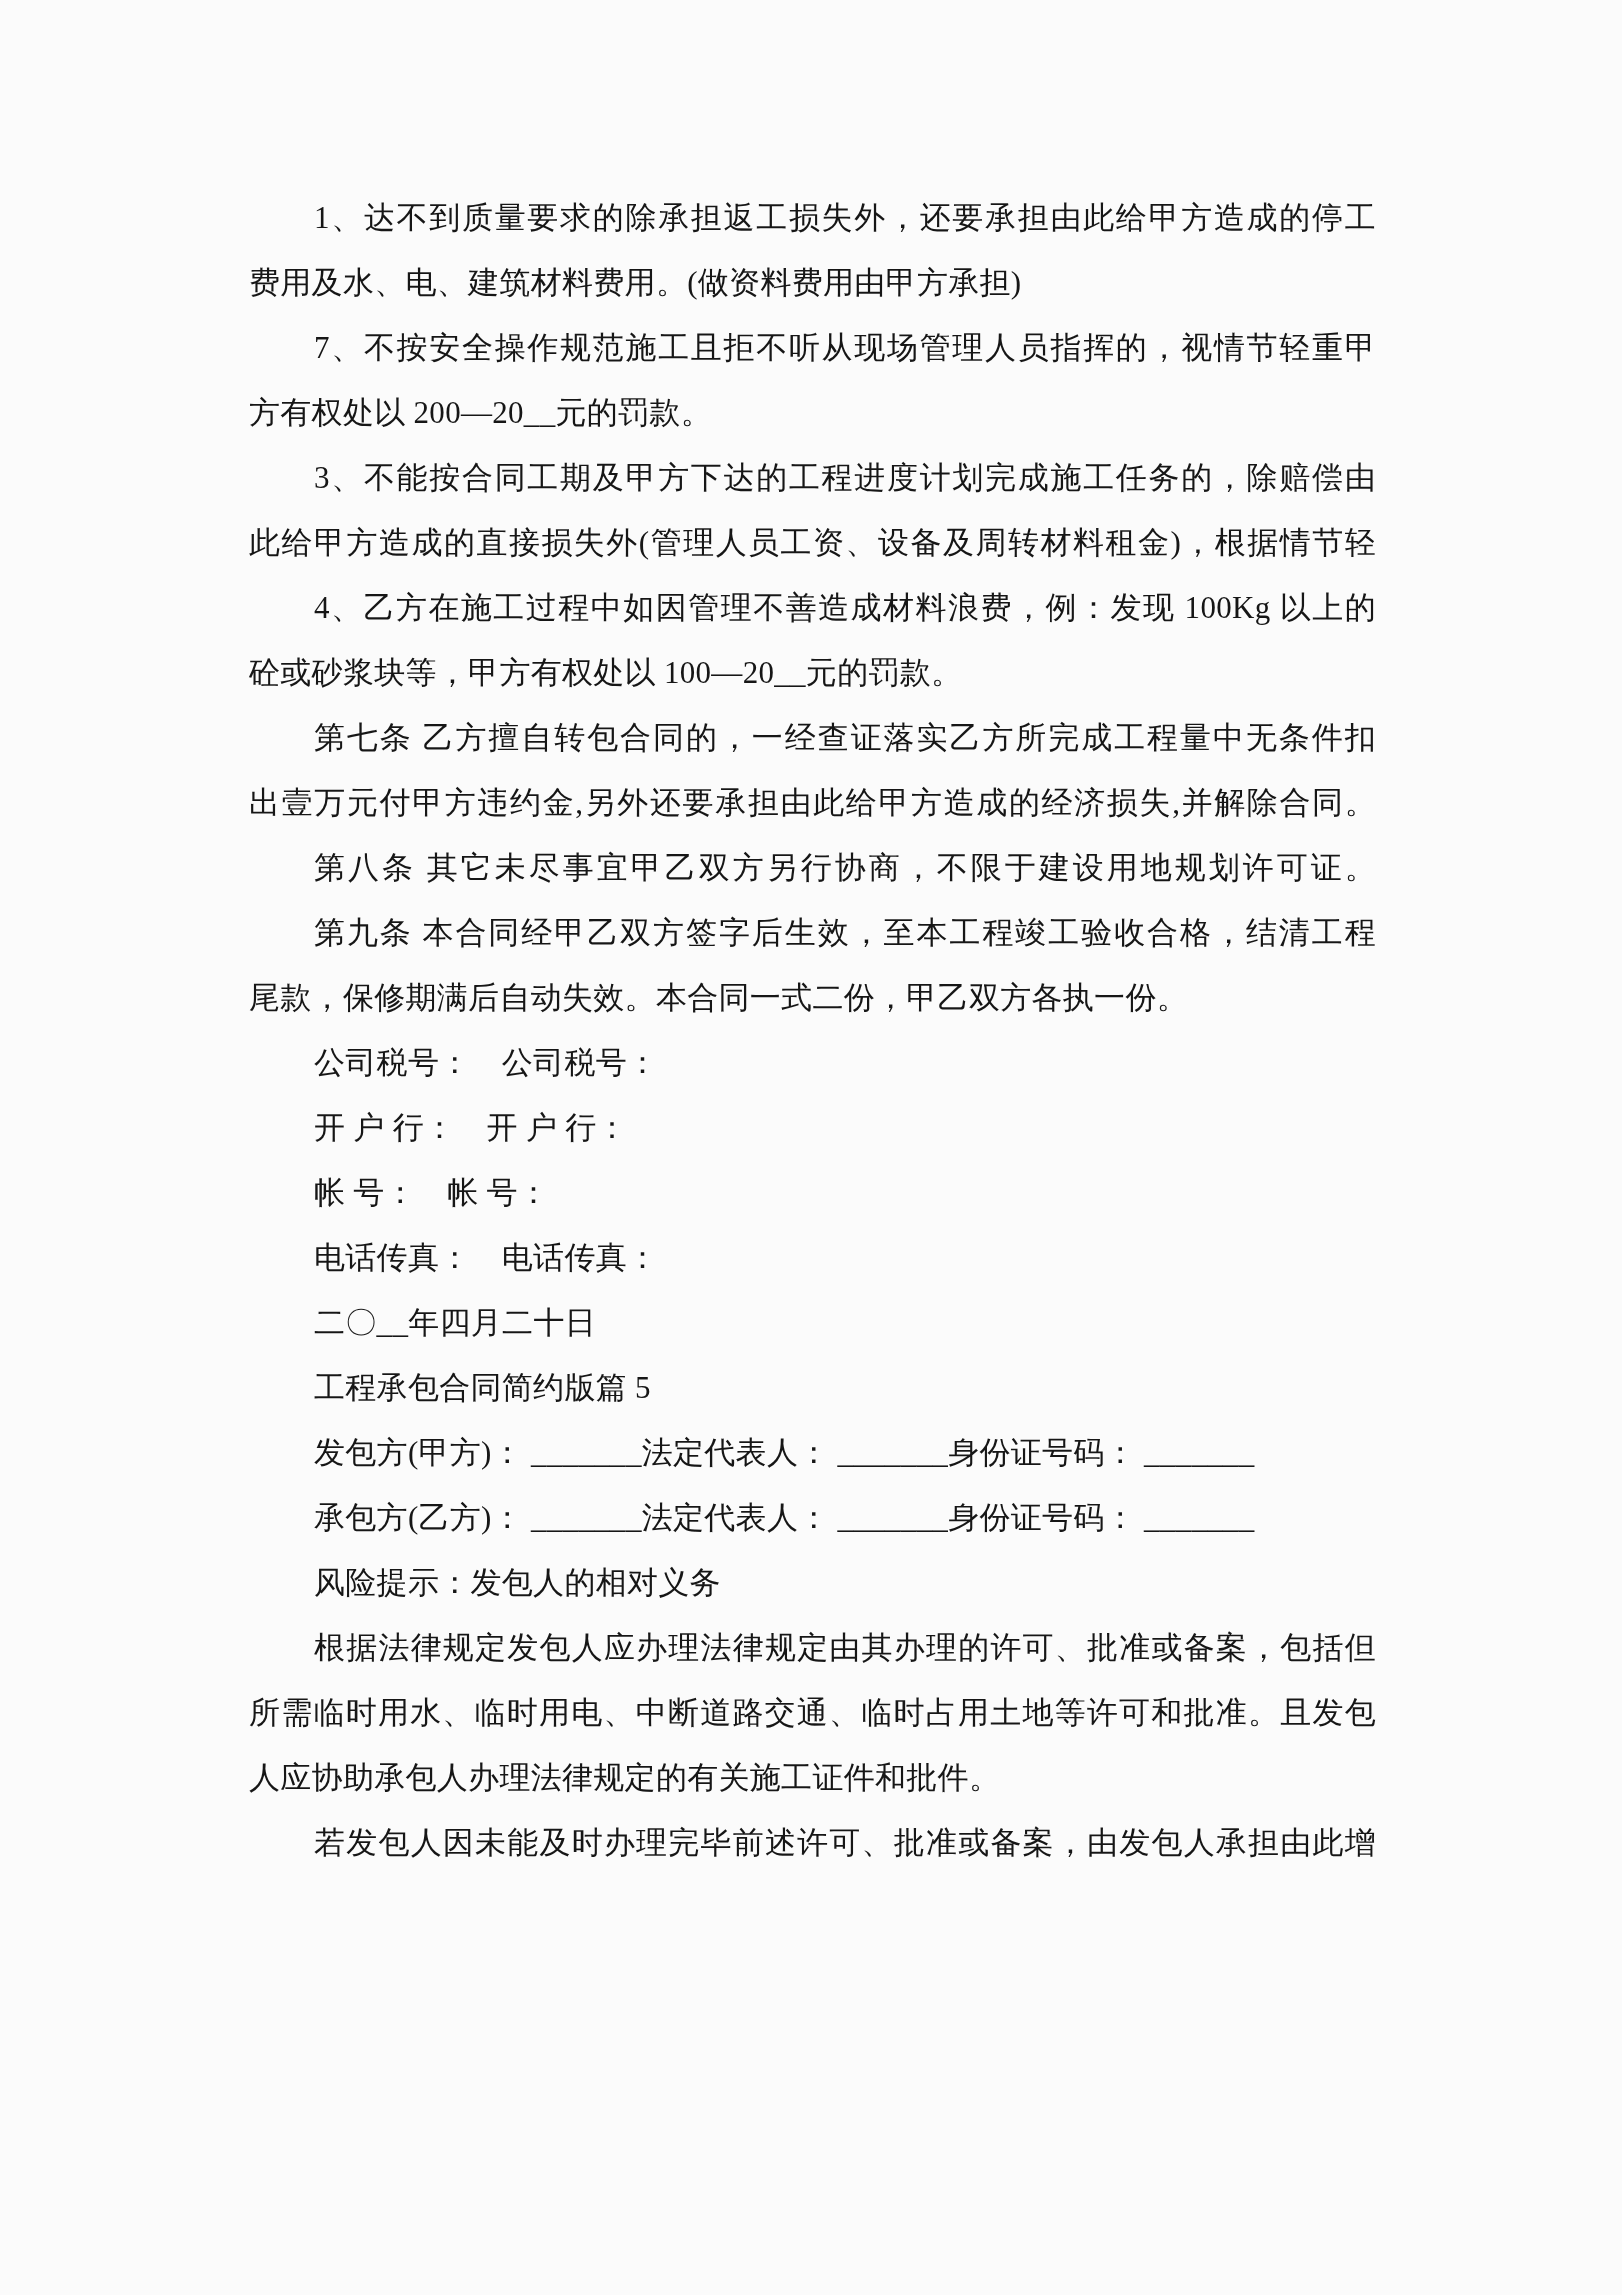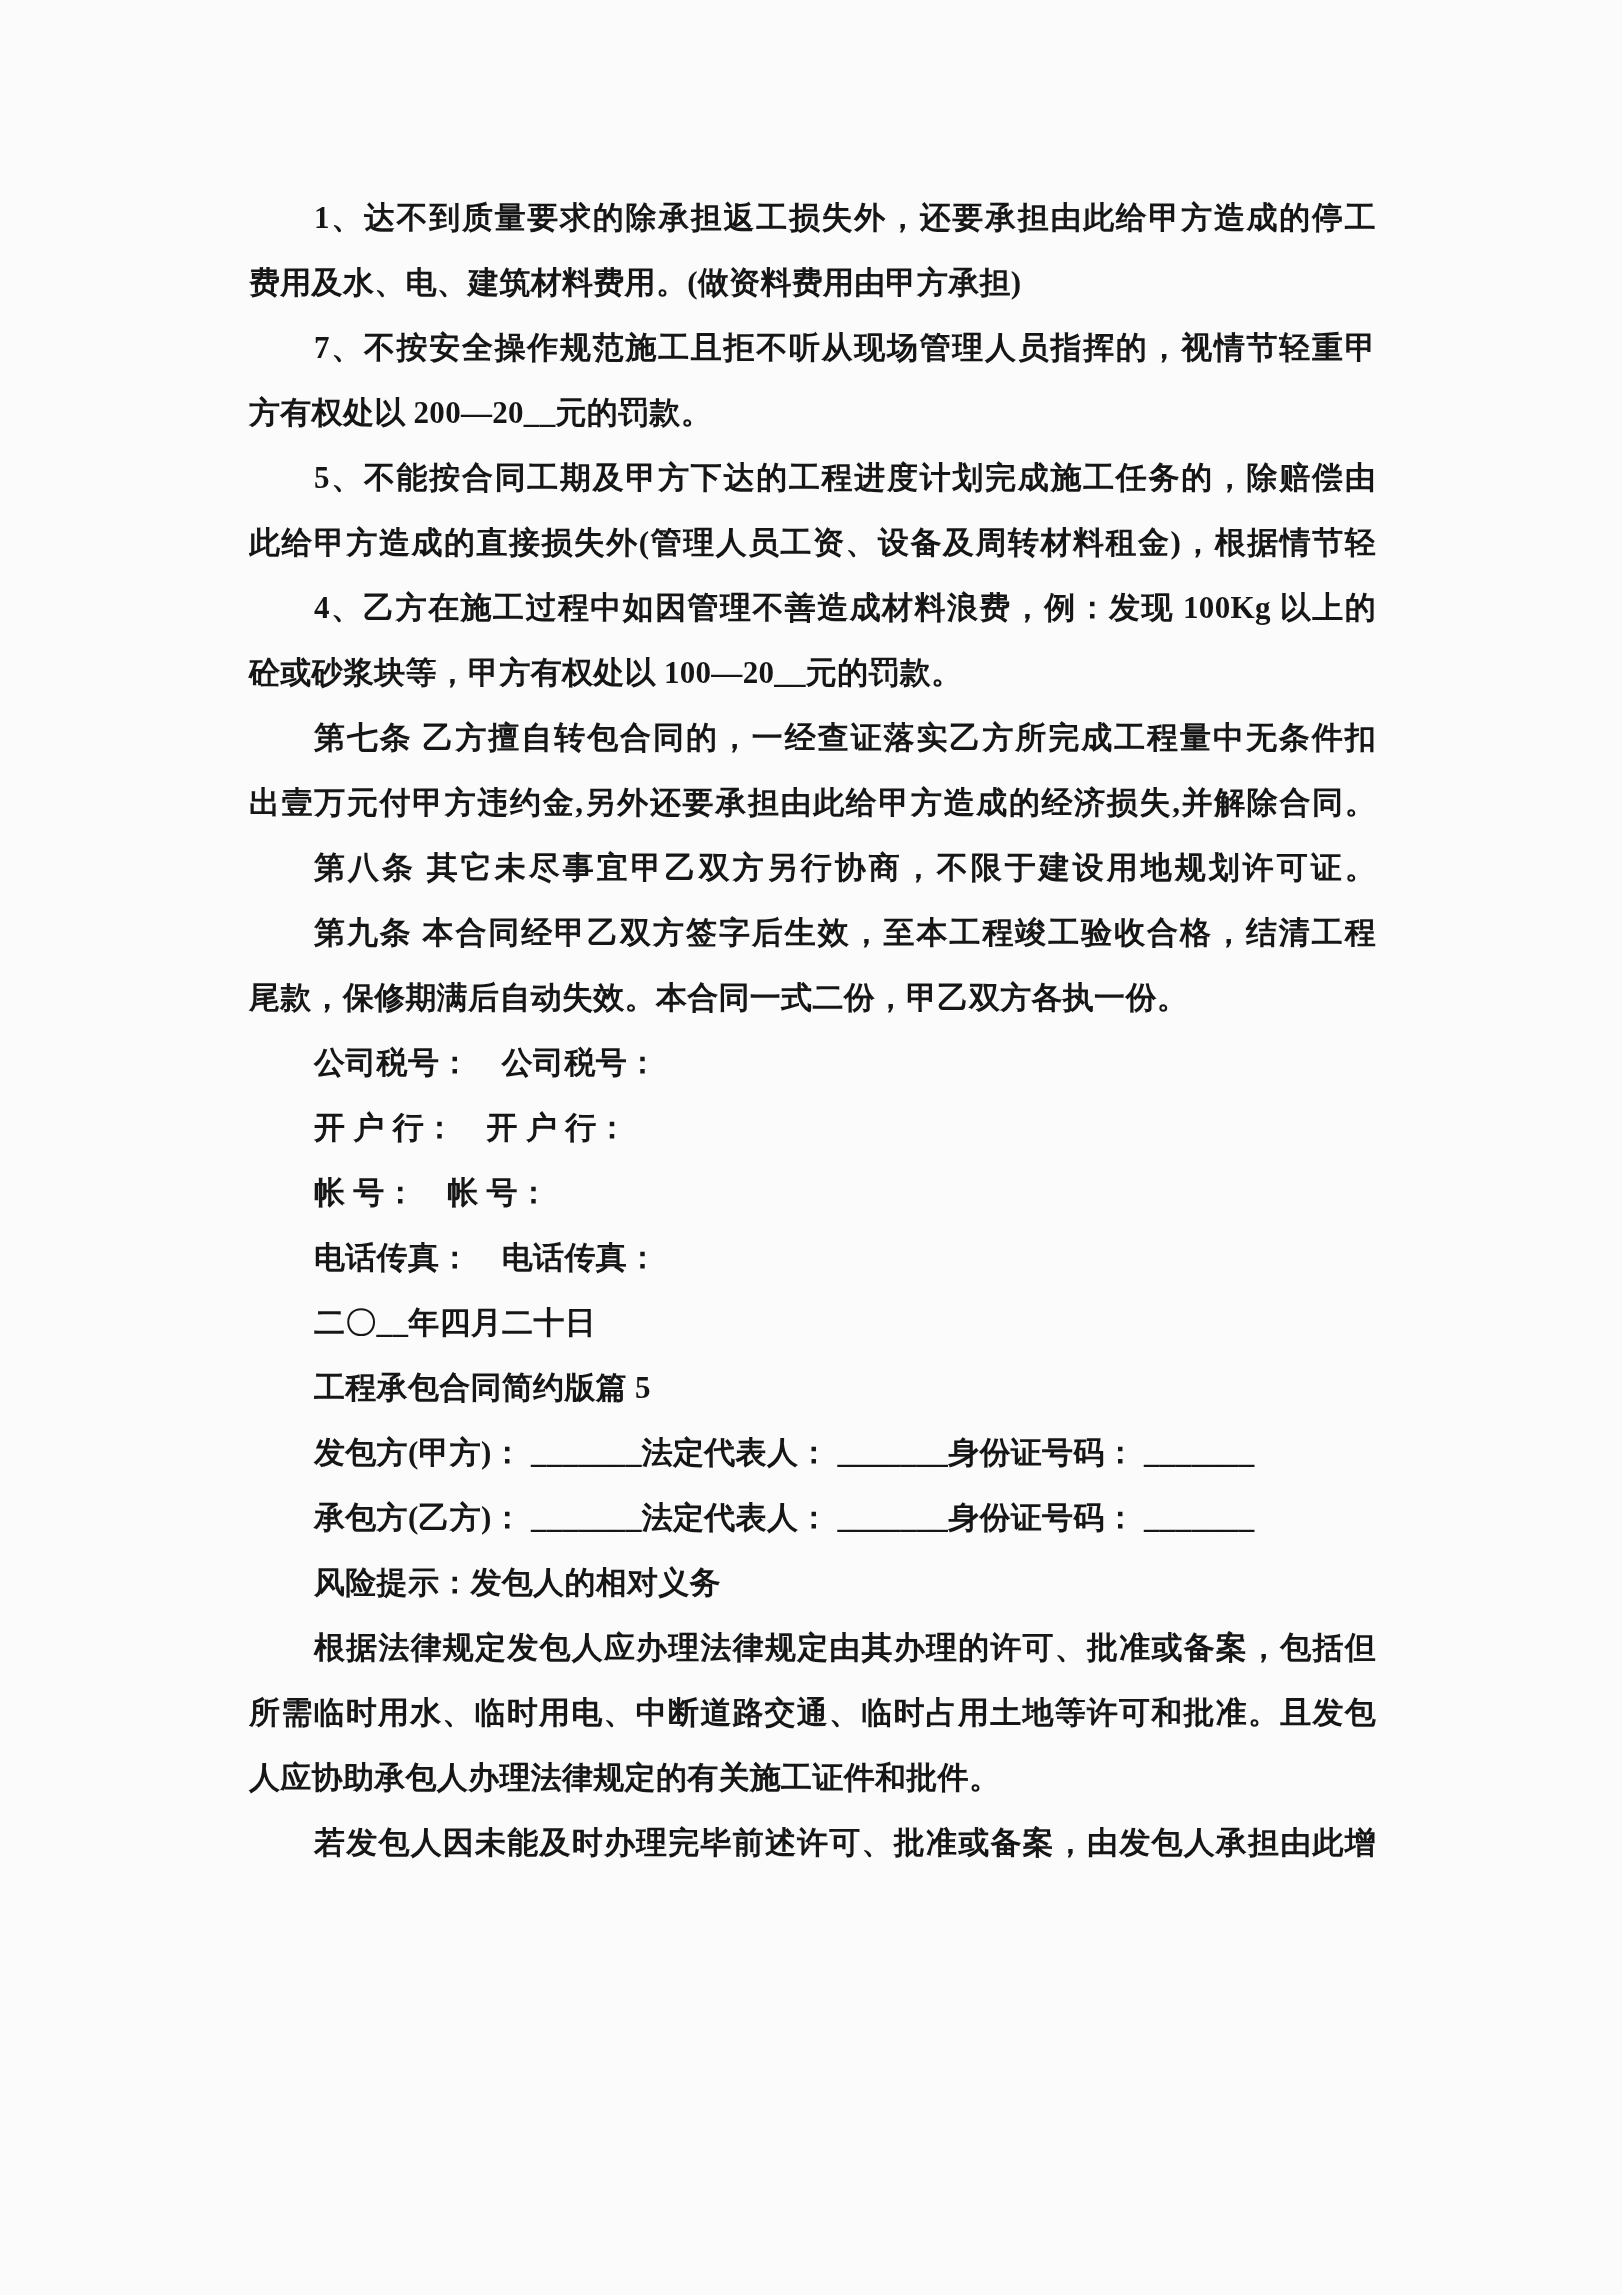--- a/index.html
+++ b/index.html
@@ -7,21 +7,20 @@
     padding: 0;
     background: #fafafa;
   }
   .page {
     position: relative;
     width: 1623px;
     height: 2295px;
     background: #fbfbfb;
     overflow: hidden;
     font-family: "Liberation Serif", "DejaVu Serif", serif;
-    font-weight: bold;
   }
   .content {
     position: absolute;
     left: 249px;
     top: 185px;
     width: 1127px;
   }
   .line {
     height: 65px;
     line-height: 65px;
@@ -45,21 +44,21 @@
 </style>
 </head>
 <body>
 
 <div class="page">
   <div class="content">
     <div class="line indent full">1、达不到质量要求的除承担返工损失外，还要承担由此给甲方造成的停工</div>
     <div class="line">费用及水、电、建筑材料费用。(做资料费用由甲方承担)</div>
     <div class="line indent full">7、不按安全操作规范施工且拒不听从现场管理人员指挥的，视情节轻重甲</div>
     <div class="line">方有权处以 200—20__元的罚款。</div>
-    <div class="line indent full">5、不能按合同工期及甲方下达的工程进度计划完成施工任务的，除赔偿由</div>
+    <div class="line indent full">3、不能按合同工期及甲方下达的工程进度计划完成施工任务的，除赔偿由</div>
     <div class="line full">此给甲方造成的直接损失外(管理人员工资、设备及周转材料租金)，根据情节轻</div>
     <div class="line indent full">4、乙方在施工过程中如因管理不善造成材料浪费，例：发现 100Kg 以上的</div>
     <div class="line">砼或砂浆块等，甲方有权处以 100—20__元的罚款。</div>
     <div class="line indent full">第七条 乙方擅自转包合同的，一经查证落实乙方所完成工程量中无条件扣</div>
     <div class="line full">出壹万元付甲方违约金,另外还要承担由此给甲方造成的经济损失,并解除合同。</div>
     <div class="line indent full">第八条 其它未尽事宜甲乙双方另行协商，不限于建设用地规划许可证。</div>
     <div class="line indent full">第九条 本合同经甲乙双方签字后生效，至本工程竣工验收合格，结清工程</div>
     <div class="line">尾款，保修期满后自动失效。本合同一式二份，甲乙双方各执一份。</div>
     <div class="line indent">公司税号：　公司税号：</div>
     <div class="line indent">开 户 行：　开 户 行：</div>

